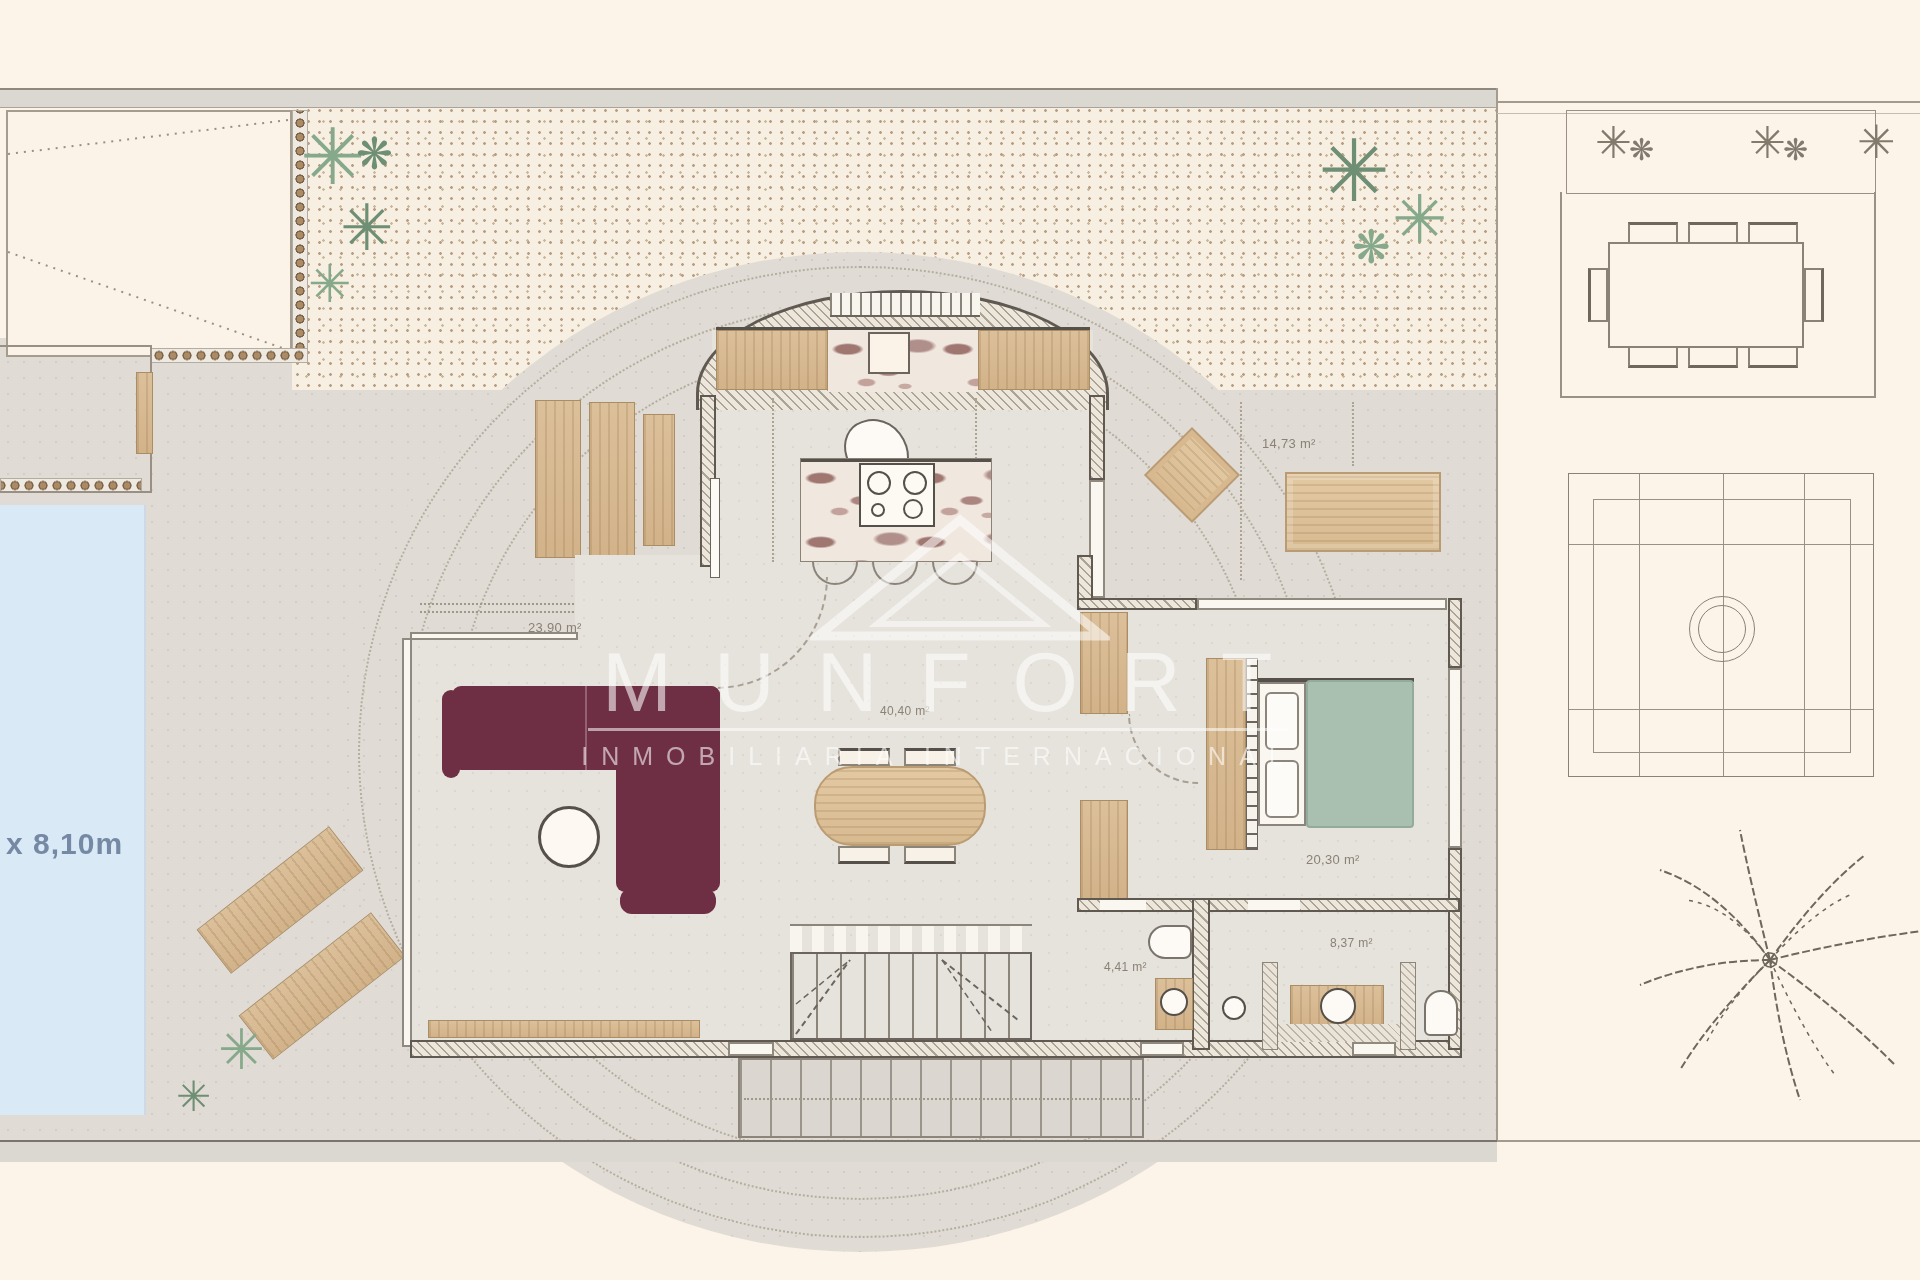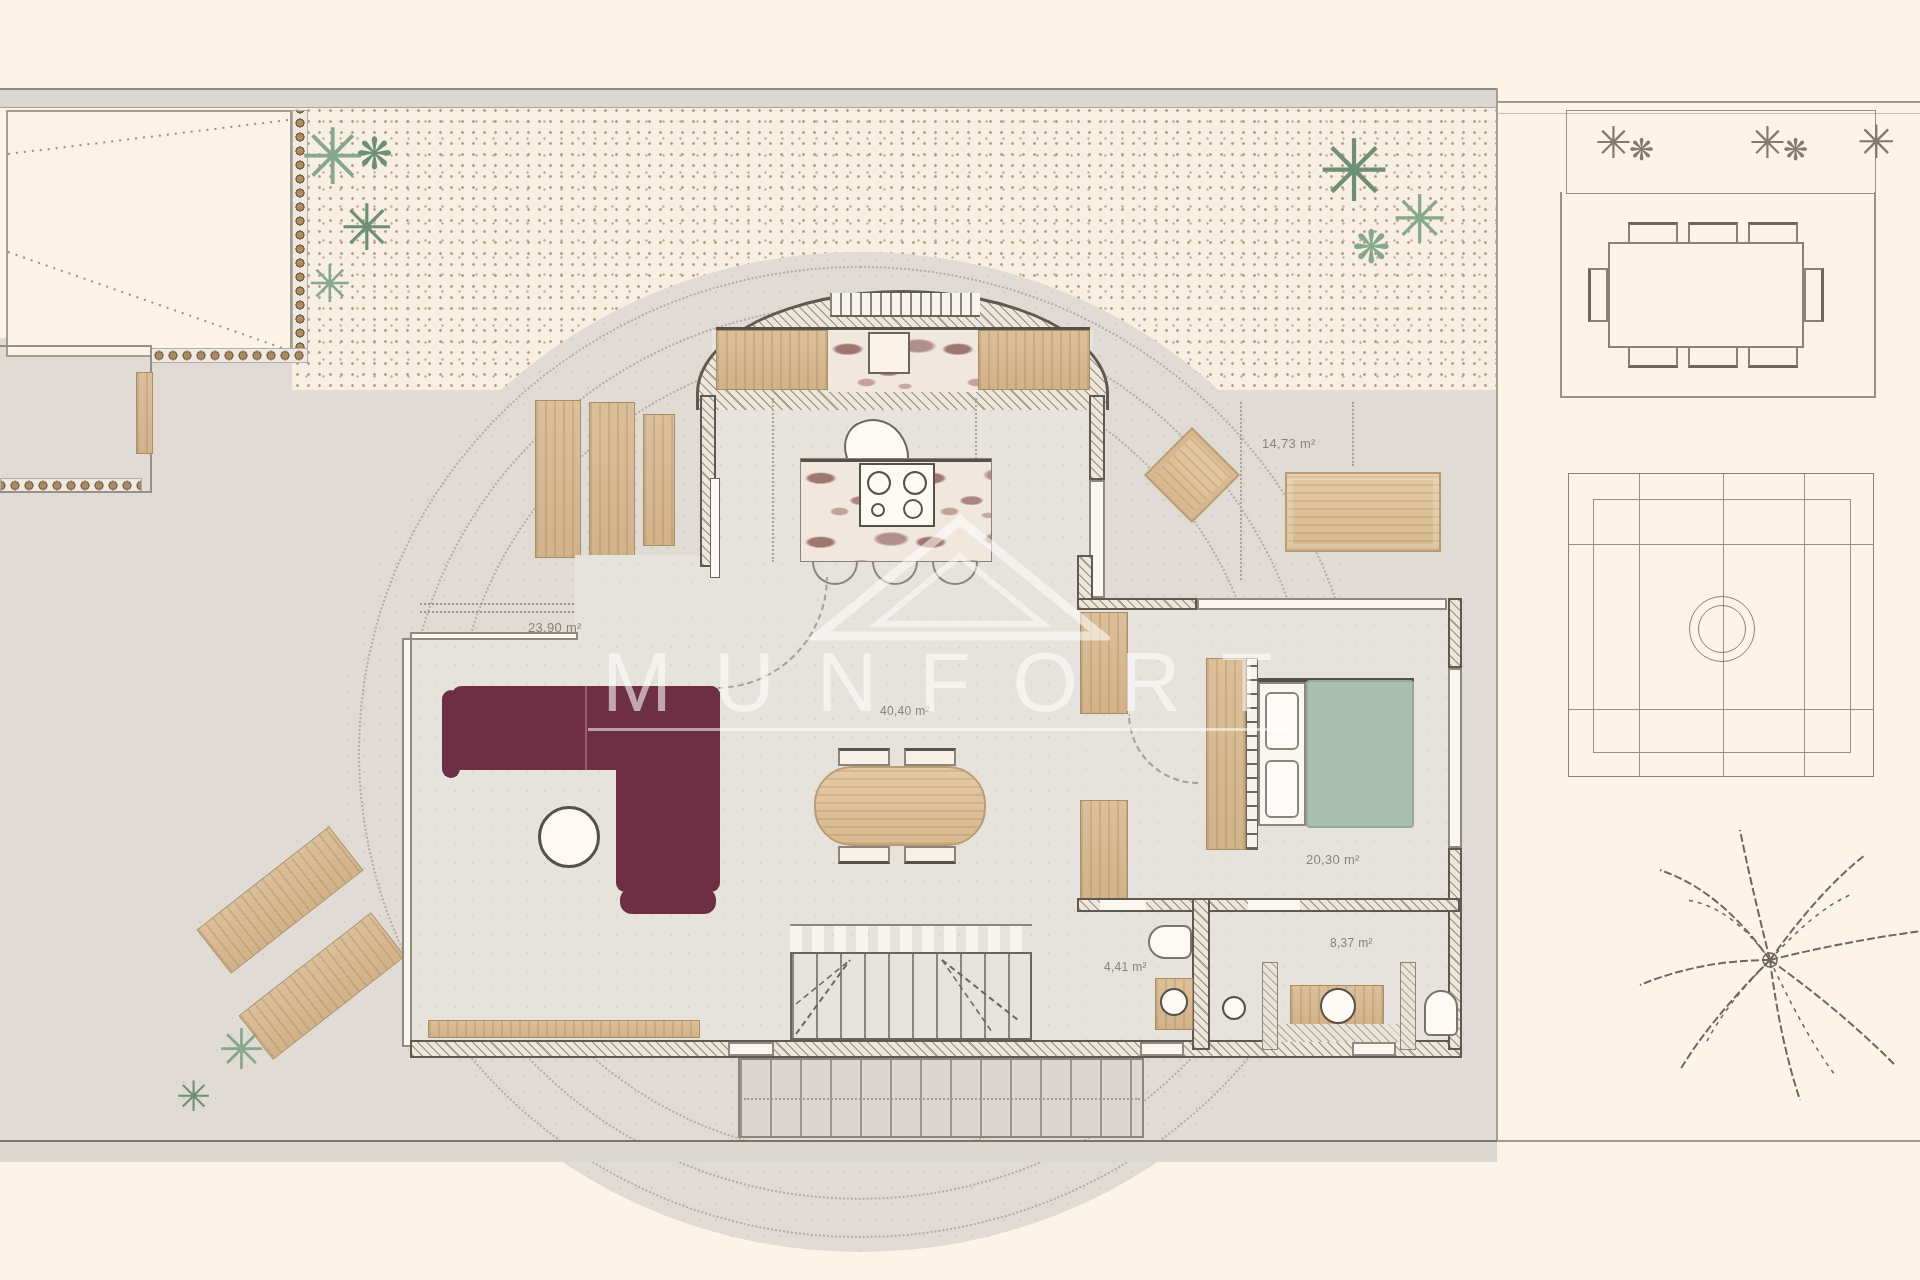--- a/index.html
+++ b/index.html
@@ -61,20 +61,23 @@
       <line x1="0" y1="42" x2="280" y2="8" stroke="#9c8f80" stroke-width="2" stroke-dasharray="2 6"></line>
       <line x1="0" y1="140" x2="280" y2="238" stroke="#9c8f80" stroke-width="2" stroke-dasharray="2 6"></line>
     </svg>
   </div>
   <div class="abs beads" style="left:292px;top:110px;width:16px;height:250px;"></div>
   <div class="abs beads" style="left:150px;top:348px;width:158px;height:15px;"></div>
   <div class="abs beads" style="left:0;top:478px;width:142px;height:15px;"></div>
   <div class="abs outline-box" style="left:0;top:345px;width:152px;height:148px;border-left:none;"></div>
   <div class="abs wood" style="left:136px;top:372px;width:17px;height:82px;"></div>
 
+  <div class="abs" style="left:0;top:505px;width:146px;height:610px;background:#d9e9f6;border-right:2px solid #cdd9e4;box-sizing:border-box;">
+    <div class="abs" style="left:6px;top:322px;font-size:30px;font-weight:600;color:#7589a4;letter-spacing:1px;">x 8,10m</div>
+  </div>
 
   <div class="abs wood" style="left:196px;top:872px;width:168px;height:56px;transform:rotate(-38deg);"></div>
   <div class="abs wood" style="left:238px;top:958px;width:168px;height:56px;transform:rotate(-38deg);"></div>
   <div class="abs plant" style="left:218px;top:1022px;font-size:56px;">✳</div>
   <div class="abs plant plant-dk" style="left:176px;top:1076px;font-size:42px;">✳</div>
 
   <div class="abs wood" style="left:535px;top:400px;width:46px;height:158px;"></div>
   <div class="abs wood" style="left:589px;top:402px;width:46px;height:156px;"></div>
   <div class="abs wood" style="left:643px;top:414px;width:32px;height:132px;"></div>
 
@@ -266,14 +269,15 @@
 
   <div class="abs" style="left:0;top:1140px;width:1497px;height:22px;background:#dbd7d1;border-top:2px solid #7a746c;box-sizing:border-box;"></div>
   <div class="abs" style="left:1497px;top:1140px;width:423px;height:2px;background:#a39a8e;"></div>
 
   <svg class="abs" style="left:810px;top:514px;" width="300" height="130" viewBox="0 0 300 130">
     <polygon points="150,6 292,122 8,122" fill="none" stroke="rgba(255,255,255,0.55)" stroke-width="9"></polygon>
     <polygon points="150,42 233,110 67,110" fill="none" stroke="rgba(255,255,255,0.5)" stroke-width="6"></polygon>
   </svg>
   <div class="abs wm" style="left:560px;top:634px;width:744px;text-align:right;font-size:84px;letter-spacing:42px;text-indent:42px;font-weight:400;">MUNFORT</div>
   <div class="abs" style="left:588px;top:728px;width:700px;height:3px;background:rgba(255,255,255,0.55);"></div>
+  <div class="abs wm" style="left:560px;top:742px;width:744px;text-align:center;font-size:25px;letter-spacing:13px;text-indent:13px;">INMOBILIARIA INTERNACIONAL</div>
 
 </div>
 
 </body></html>

